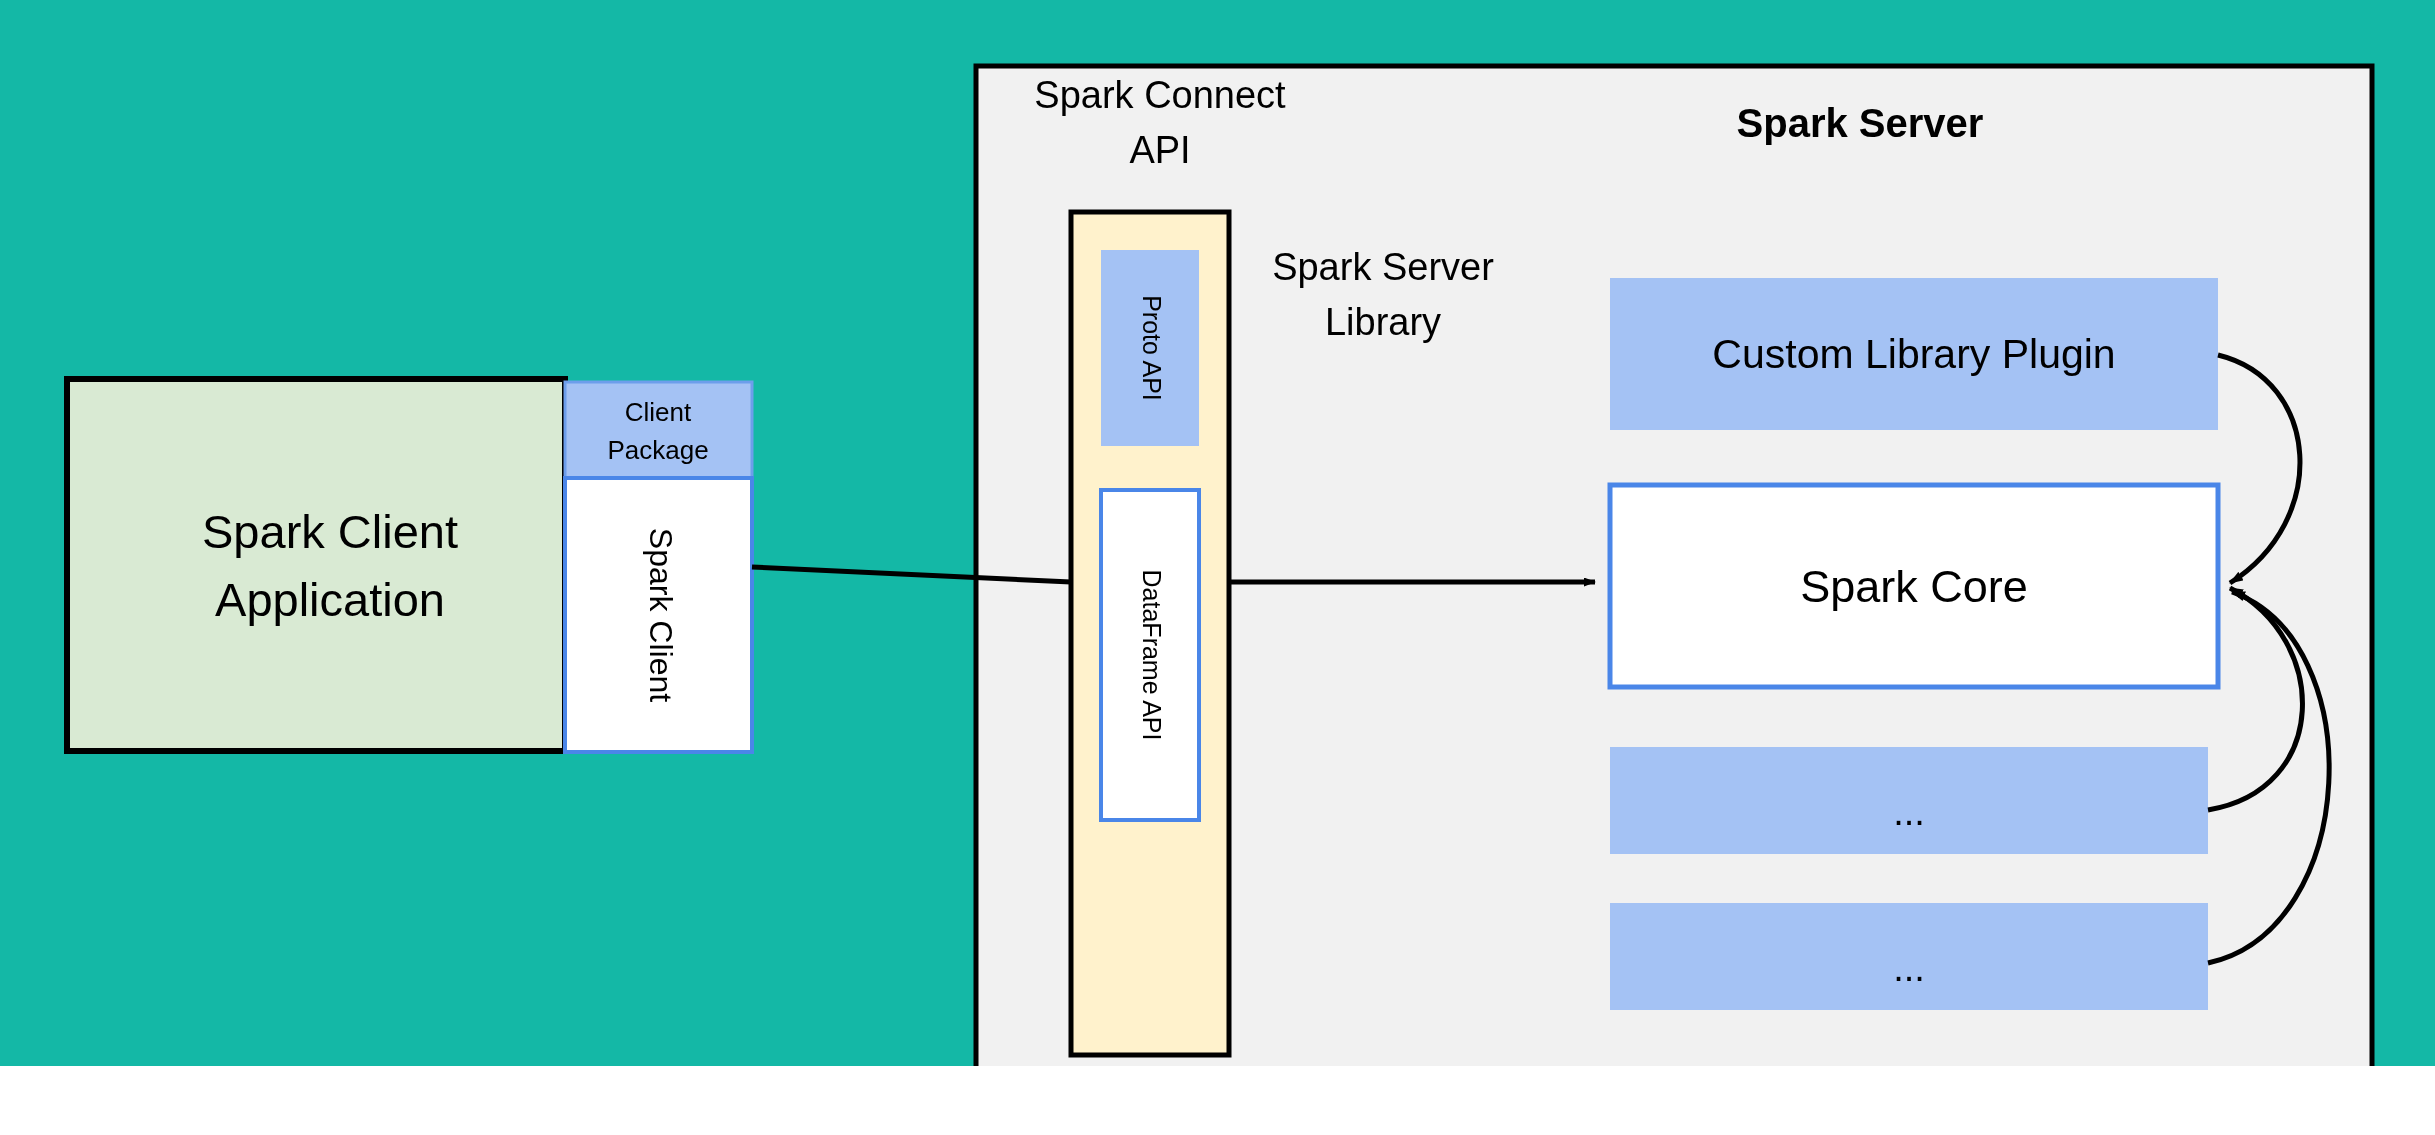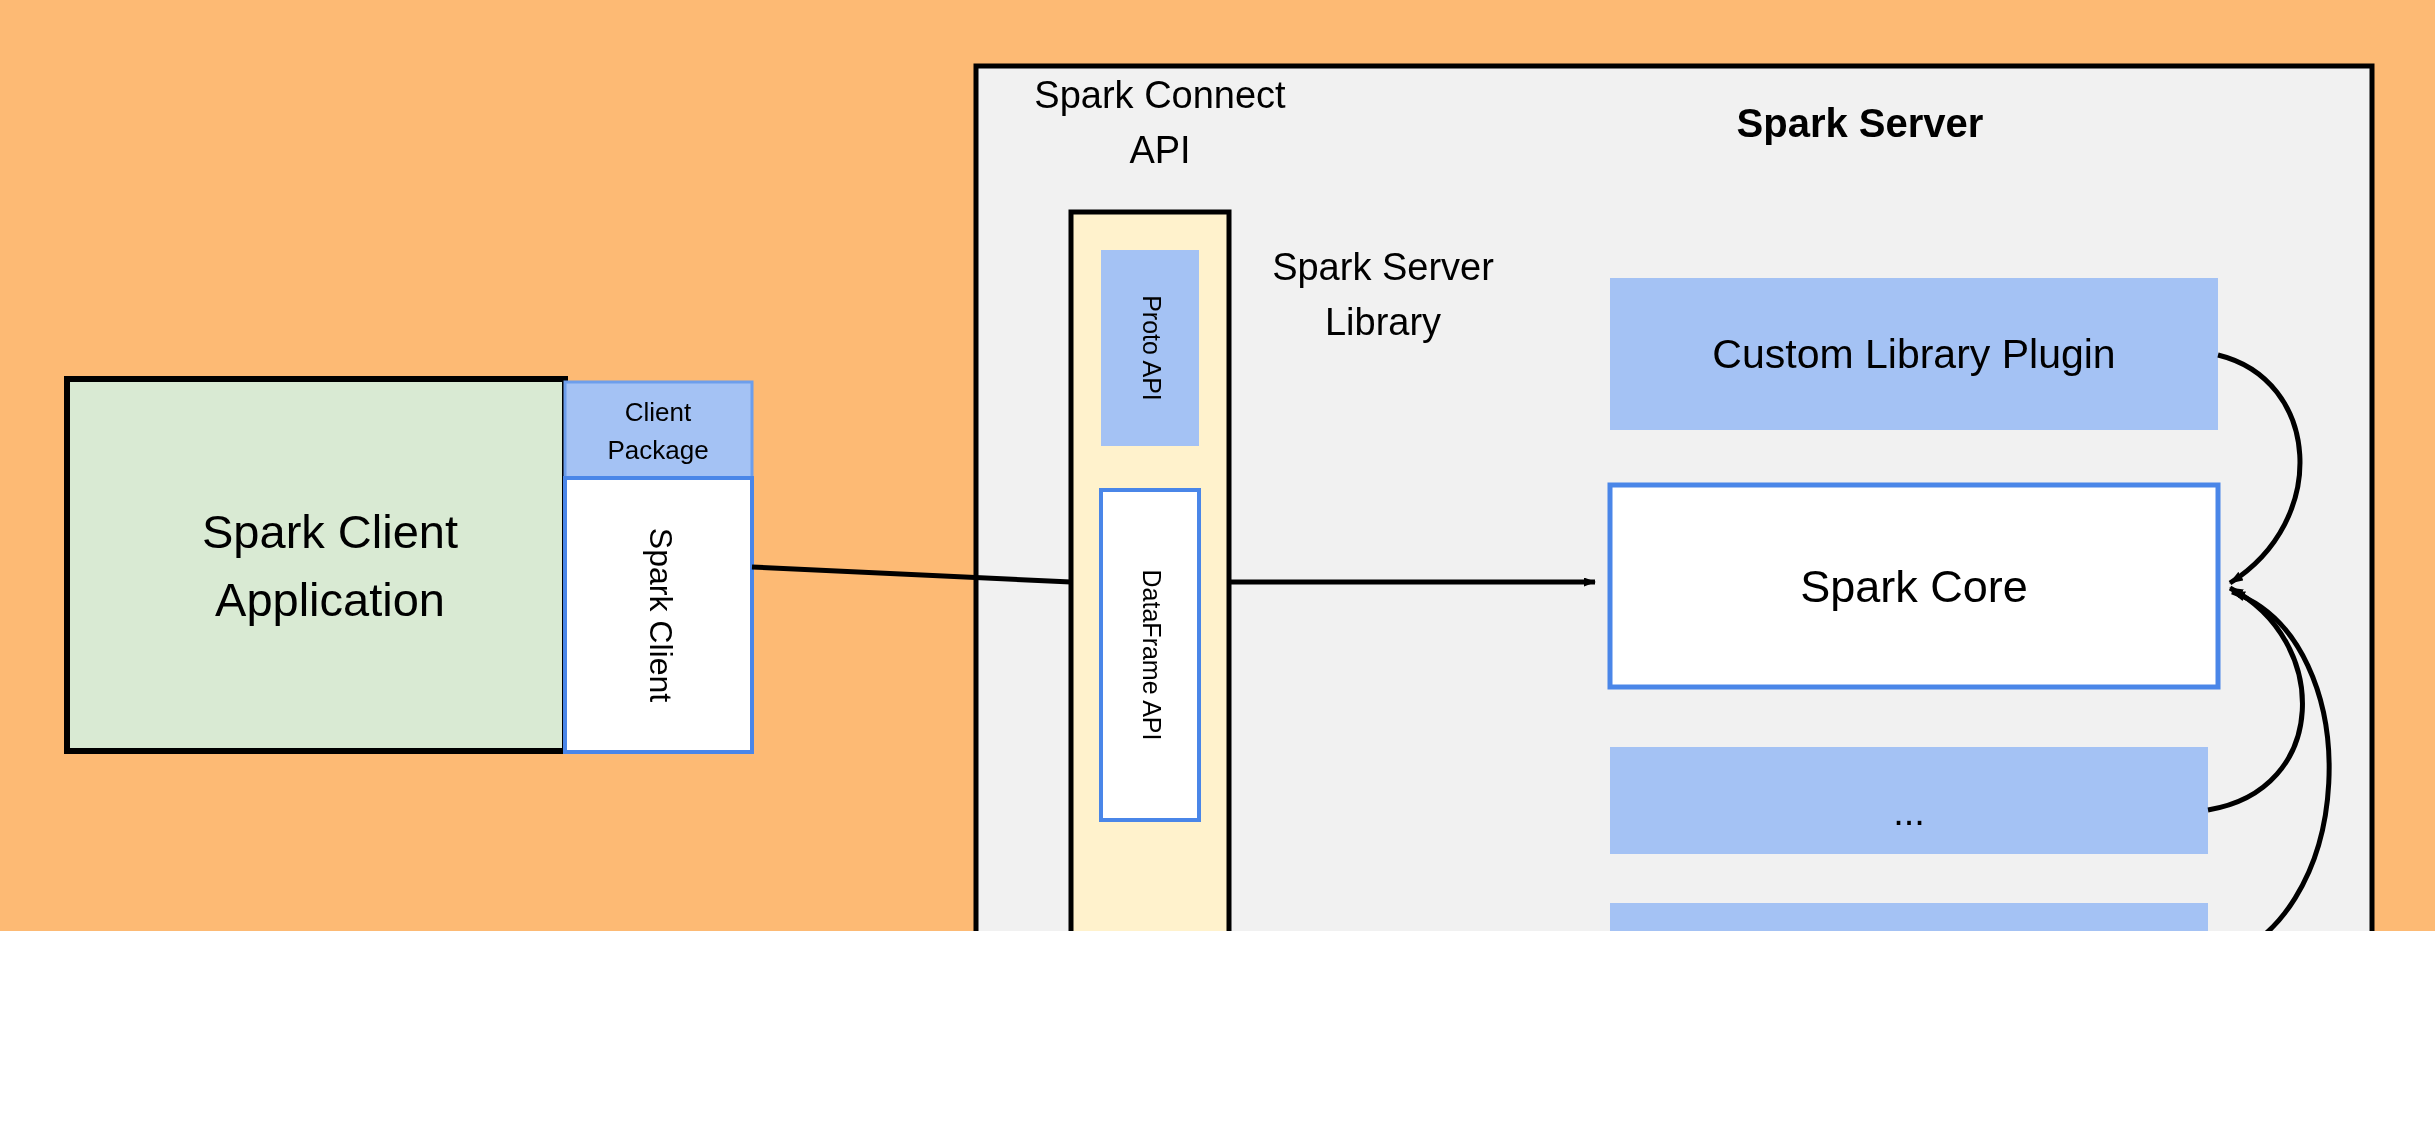--- a/index.html
+++ b/index.html
@@ -7,22 +7,22 @@
     margin: 0;
     padding: 0;
     background: #ffffff;
   }
   body {
     font-family: "Liberation Sans", sans-serif;
   }
   #diagram-root {
     position: relative;
     width: 2435px;
-    height: 931px;
-    background: #fdba74;
+    height: 1066px;
+    background: #14b8a6;
     overflow: hidden;
   }
   #diagram-svg {
     position: absolute;
     top: 0;
     left: 0;
     width: 2435px;
     height: 1135px;
   }
   .box-label {

